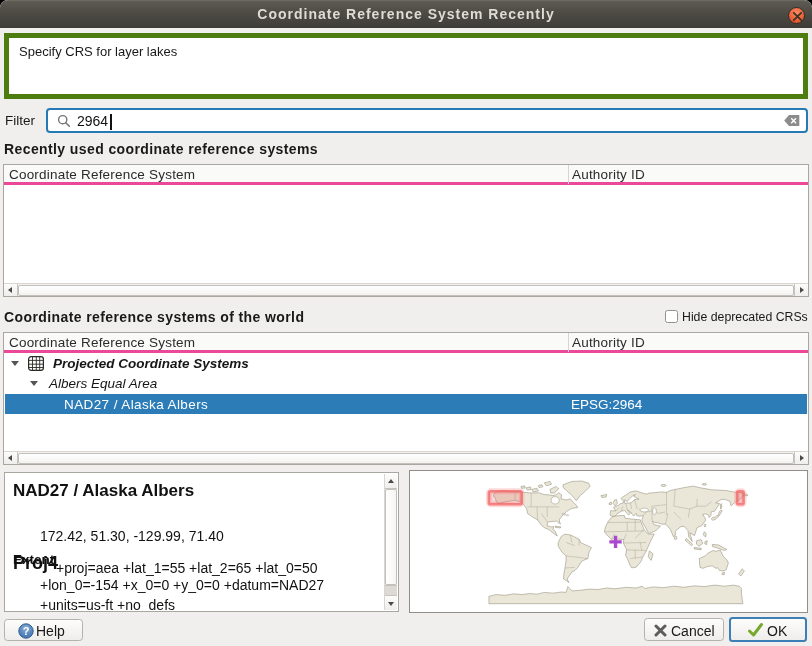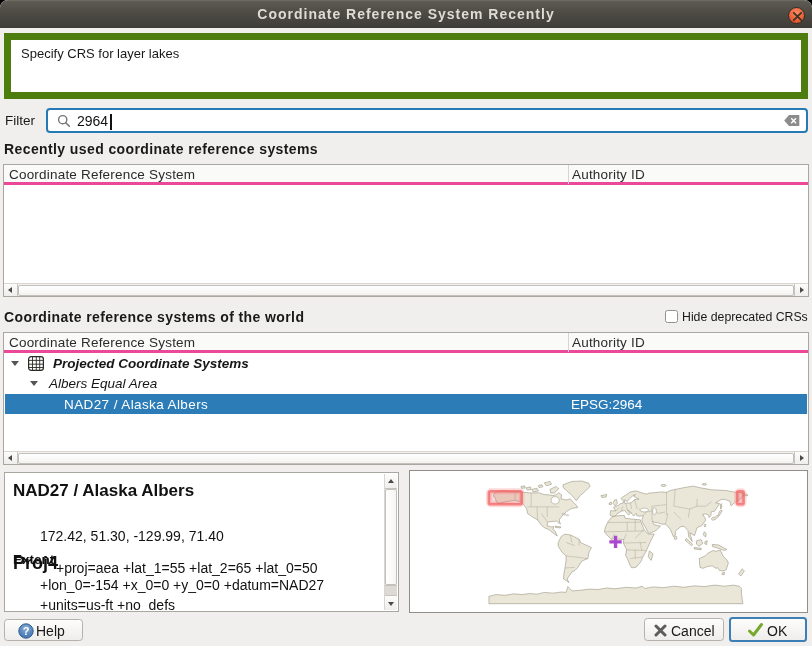--- a/index.html
+++ b/index.html
@@ -6,21 +6,21 @@
 html,body { width:812px; height:646px; background:#000; font-family:"Liberation Sans", sans-serif; }
 .dialog { position:absolute; left:0; top:0; width:812px; height:646px; background:#f0efed; border-radius:8px 8px 0 0; overflow:hidden; }
 .titlebar { position:absolute; left:0; top:0; width:812px; height:28px; border-radius:7px 7px 0 0;
   background:linear-gradient(180deg,#5d5b53 0%,#504e47 35%,#45443e 70%,#3d3c37 100%);
   border-top:1px solid #6c6a61; }
 .title { text-align:center; font-size:14px; font-weight:bold; color:#dfdcd5; line-height:26px; letter-spacing:1px; }
 .closebtn { position:absolute; right:7px; top:5.5px; width:17px; height:17px; border-radius:50%;
   background:radial-gradient(circle at 50% 32%, #f88a61 0%, #ef6a42 45%, #e2542e 75%, #d74b27 100%);
   border:1px solid #30302b; }
 .closebtn svg { position:absolute; left:3px; top:3px; }
-.msgbox { position:absolute; left:4px; top:33px; width:804px; height:66px; background:#fff; border:7px solid #4d7c0f; padding:6px 10px; font-size:13px; color:#191919; }
+.msgbox { position:absolute; left:4px; top:33px; width:804px; height:66px; background:#fff; border:5px solid #4d7c0f; padding:6px 10px; font-size:13px; color:#191919; }
 .filterlbl { position:absolute; left:5px; top:113px; font-size:13.5px; color:#191919; }
 .filterinput { position:absolute; left:46px; top:108px; width:762px; height:25px; background:#fff; border:2px solid #2579b4; border-radius:4px; }
 .filtertext { position:absolute; left:29px; top:3px; font-size:14px; color:#111; }
 .cursor { position:absolute; left:62px; top:4px; width:1.5px; height:16px; background:#111; }
 .sechdr { position:absolute; font-size:14px; font-weight:bold; color:#191919; letter-spacing:0.4px; }
 .tbl { position:absolute; left:3px; width:806px; height:133px; background:#fff; border:1px solid #aaa6a0; }
 .tblhdr { position:absolute; left:0; top:0; right:0; height:20px; background:#fafaf9; border-bottom:3px solid #ec4899; }
 .tblhdr .c1 { position:absolute; left:5px; top:2px; font-size:13.5px; letter-spacing:0.2px; color:#2b2b2b; }
 .tblhdr .c2 { position:absolute; left:568px; top:2px; font-size:13.5px; letter-spacing:0.2px; color:#2b2b2b; }
 .tblhdr .sep { position:absolute; left:564px; top:0; width:1px; height:19px; background:#d8d6d2; }

